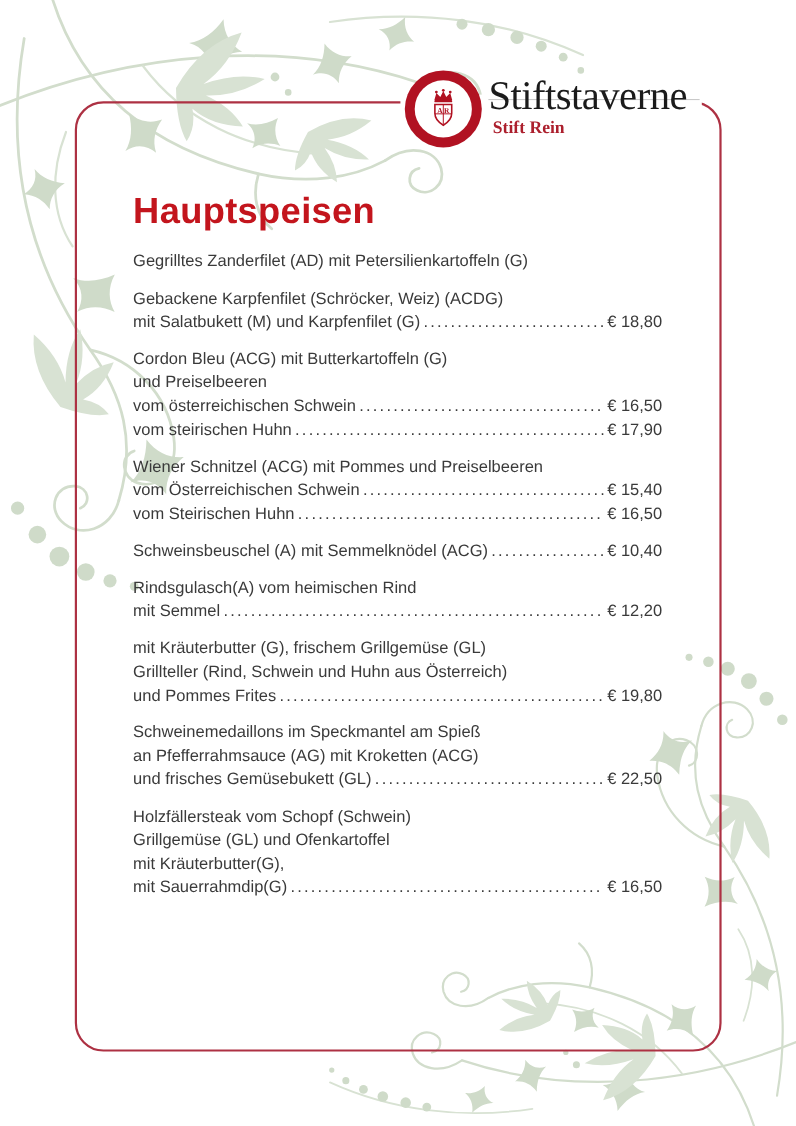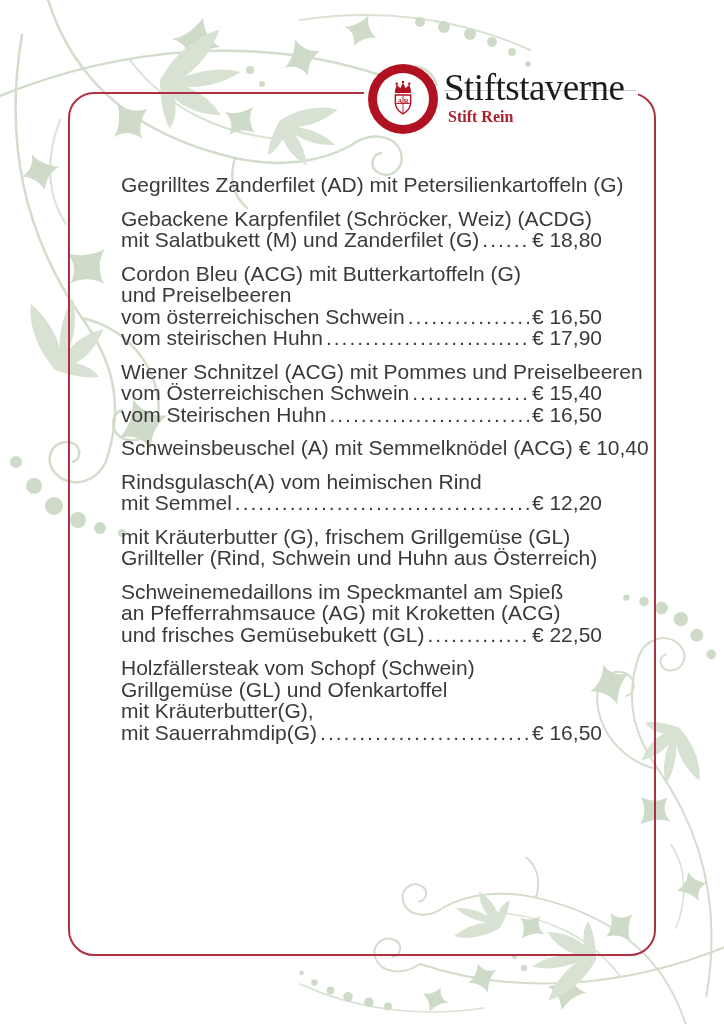--- a/index.html
+++ b/index.html
@@ -76,21 +76,21 @@
   }
   .menu-title{
     font-size:33px;line-height:36px;font-weight:700;
     letter-spacing:0.3px;
     color:var(--accent-red);
     margin-bottom:17px;
   }
   .menu-item{margin-bottom:12px;}
   .menu-line{
     display:flex;align-items:baseline;
-    font-size:21px;line-height:21.5px;
+    font-size:15px;line-height:21.5px;
     color:var(--text-color);
   }
   .menu-line .txt{white-space:nowrap;}
   .menu-line .dots{
     flex:1;overflow:hidden;white-space:nowrap;
     margin:0 3px;color:var(--text-color);
   }
   .menu-line .dots::after{
     content:"..........................................................................................................";
     letter-spacing:2px;
@@ -178,32 +178,33 @@
     </g>
     <path d="M11.5 17.5 h17 v9 c0 5.5 -3.6 9.2 -8.5 12 c-4.9 -2.8 -8.5 -6.5 -8.5 -12 z" fill="none" stroke="var(--logo-red)" stroke-width="1.6"></path>
     <path d="M20 17.5 v20 M11.5 27 h17" stroke="var(--logo-red)" stroke-width="1"></path>
     <text x="20" y="26" text-anchor="middle" font-family="Liberation Serif, serif" font-size="7.5" font-weight="bold" fill="var(--logo-red)">A R</text>
   </svg>
 </div>
 <div class="brand-wordmark">Stiftstaverne</div>
 <div class="brand-subtitle">Stift Rein</div>
 
 <div class="menu">
+  <h1 class="menu-title">Hauptspeisen</h1>
   <div id="menu-items">
       <div class="menu-item">
         <div class="menu-line">
           <span class="txt">Gegrilltes Zanderfilet (AD) mit Petersilienkartoffeln (G)</span>
         </div>
       </div>
       <div class="menu-item">
         <div class="menu-line">
           <span class="txt">Gebackene Karpfenfilet (Schröcker, Weiz) (ACDG)</span>
         </div>
         <div class="menu-line">
-          <span class="txt">mit Salatbukett (M) und Zanderfilet (G)</span>
+          <span class="txt">mit Salatbukett (M) und Karpfenfilet (G)</span>
           <span class="dots"></span>
           <span class="price">€ 18,80</span>
         </div>
       </div>
       <div class="menu-item">
         <div class="menu-line">
           <span class="txt">Cordon Bleu (ACG) mit Butterkartoffeln (G)</span>
         </div>
         <div class="menu-line">
           <span class="txt">und Preiselbeeren</span>
@@ -250,20 +251,25 @@
           <span class="dots"></span>
           <span class="price">€ 12,20</span>
         </div>
       </div>
       <div class="menu-item">
         <div class="menu-line">
           <span class="txt">mit Kräuterbutter (G), frischem Grillgemüse (GL)</span>
         </div>
         <div class="menu-line">
           <span class="txt">Grillteller (Rind, Schwein und Huhn aus Österreich)</span>
+        </div>
+        <div class="menu-line">
+          <span class="txt">und Pommes Frites</span>
+          <span class="dots"></span>
+          <span class="price">€ 19,80</span>
         </div>
       </div>
       <div class="menu-item">
         <div class="menu-line">
           <span class="txt">Schweinemedaillons im Speckmantel am Spieß</span>
         </div>
         <div class="menu-line">
           <span class="txt">an Pfefferrahmsauce (AG) mit Kroketten (ACG)</span>
         </div>
         <div class="menu-line">

